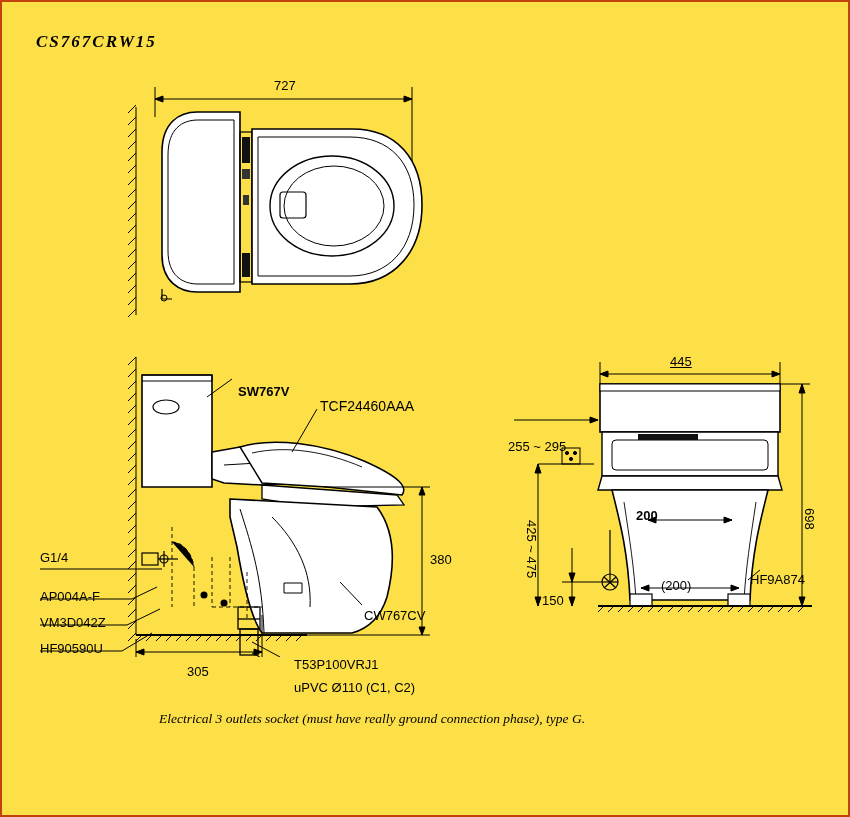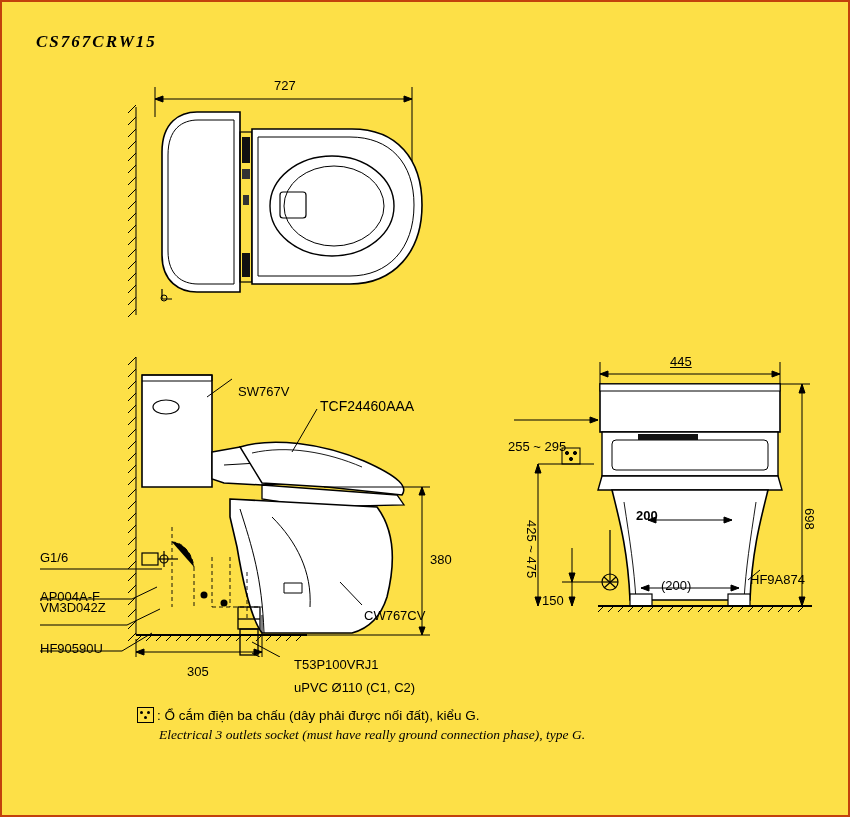--- a/index.html
+++ b/index.html
@@ -250,41 +250,41 @@
 
     <g stroke="#000" stroke-width="1" fill="none">
       <line x1="120" y1="22" x2="95" y2="40"></line>
       <line x1="205" y1="52" x2="180" y2="95"></line>
       <line x1="250" y1="248" x2="228" y2="225"></line>
       <line x1="168" y1="300" x2="140" y2="285"></line>
       <line x1="182" y1="318" x2="140" y2="296"></line>
     </g>
   </svg>
 
-  <div class="abs lbl" style="left:236px; top:382px;">SW767V</div>
+  <div class="abs lbl" style="left:236px; top:382px;font-weight:bold;">SW767V</div>
   <div class="abs lbl" style="left:318px; top:396px; font-size:14px;">TCF24460AAA</div>
   <div class="abs lbl" style="left:362px; top:606px;">CW767CV</div>
   <div class="abs dim" style="left:428px; top:550px;">380</div>
   <div class="abs dim" style="left:185px; top:662px;">305</div>
 
   <svg class="abs" style="left:30px; top:545px;" width="150" height="120">
     <g stroke="#000" stroke-width="1" fill="none">
       <line x1="8" y1="22" x2="110" y2="22"></line>
       <line x1="110" y1="22" x2="130" y2="22"></line>
       <line x1="8" y1="52" x2="100" y2="52"></line>
       <line x1="100" y1="52" x2="125" y2="40"></line>
       <line x1="8" y1="78" x2="95" y2="78"></line>
       <line x1="95" y1="78" x2="128" y2="62"></line>
       <line x1="8" y1="104" x2="90" y2="104"></line>
       <line x1="90" y1="104" x2="120" y2="86"></line>
     </g>
   </svg>
-  <div class="abs lbl" style="left:38px; top:548px;">G1/6</div>
+  <div class="abs lbl" style="left:38px; top:548px;">G1/4</div>
   <div class="abs lbl" style="left:38px; top:587px;">AP004A-F</div>
-  <div class="abs lbl" style="left:38px; top:598px;">VM3D042Z</div>
+  <div class="abs lbl" style="left:38px; top:613px;">VM3D042Z</div>
   <div class="abs lbl" style="left:38px; top:639px;">HF90590U</div>
   <div class="abs lbl" style="left:292px; top:655px;">T53P100VRJ1</div>
   <div class="abs lbl" style="left:292px; top:678px;">uPVC Ø110 (C1, C2)</div>
 
   <svg class="abs" style="left:500px; top:350px;" width="330" height="300">
 
     <g stroke="#000" stroke-width="1">
       <line x1="98" y1="10" x2="98" y2="32"></line>
       <line x1="278" y1="10" x2="278" y2="32"></line>
       <line x1="98" y1="22" x2="278" y2="22"></line>
@@ -394,19 +394,16 @@
   <div class="abs dim" style="left:668px; top:352px;text-decoration:underline;">445</div>
   <div class="abs dim vert" style="left:800px; top:506px;">698</div>
   <div class="abs dim" style="left:506px; top:407px;margin-top:30px;">255 ~ 295</div>
   <div class="abs dim vert" style="left:522px; top:518px;">425 ~ 475</div>
   <div class="abs dim" style="left:634px; top:506px;font-weight:bold;">200</div>
   <div class="abs dim" style="left:659px; top:576px;">(200)</div>
   <div class="abs dim" style="left:540px; top:591px;">150</div>
   <div class="abs lbl" style="left:748px; top:570px;">HF9A874</div>
 
   <div class="abs note-wrap">
-    <div class="note-line1">
-      <span class="socket-icon"><i class="a"></i><i class="b"></i><i class="c"></i></span><span>: Ổ cắm điện ba chấu (dây phải được nối đất), kiểu G.</span>
-    </div>
     <div class="note-line2">Electrical 3 outlets socket (must have really ground connection phase), type G.</div>
   </div>
 
 </div>
 
 </body></html>

